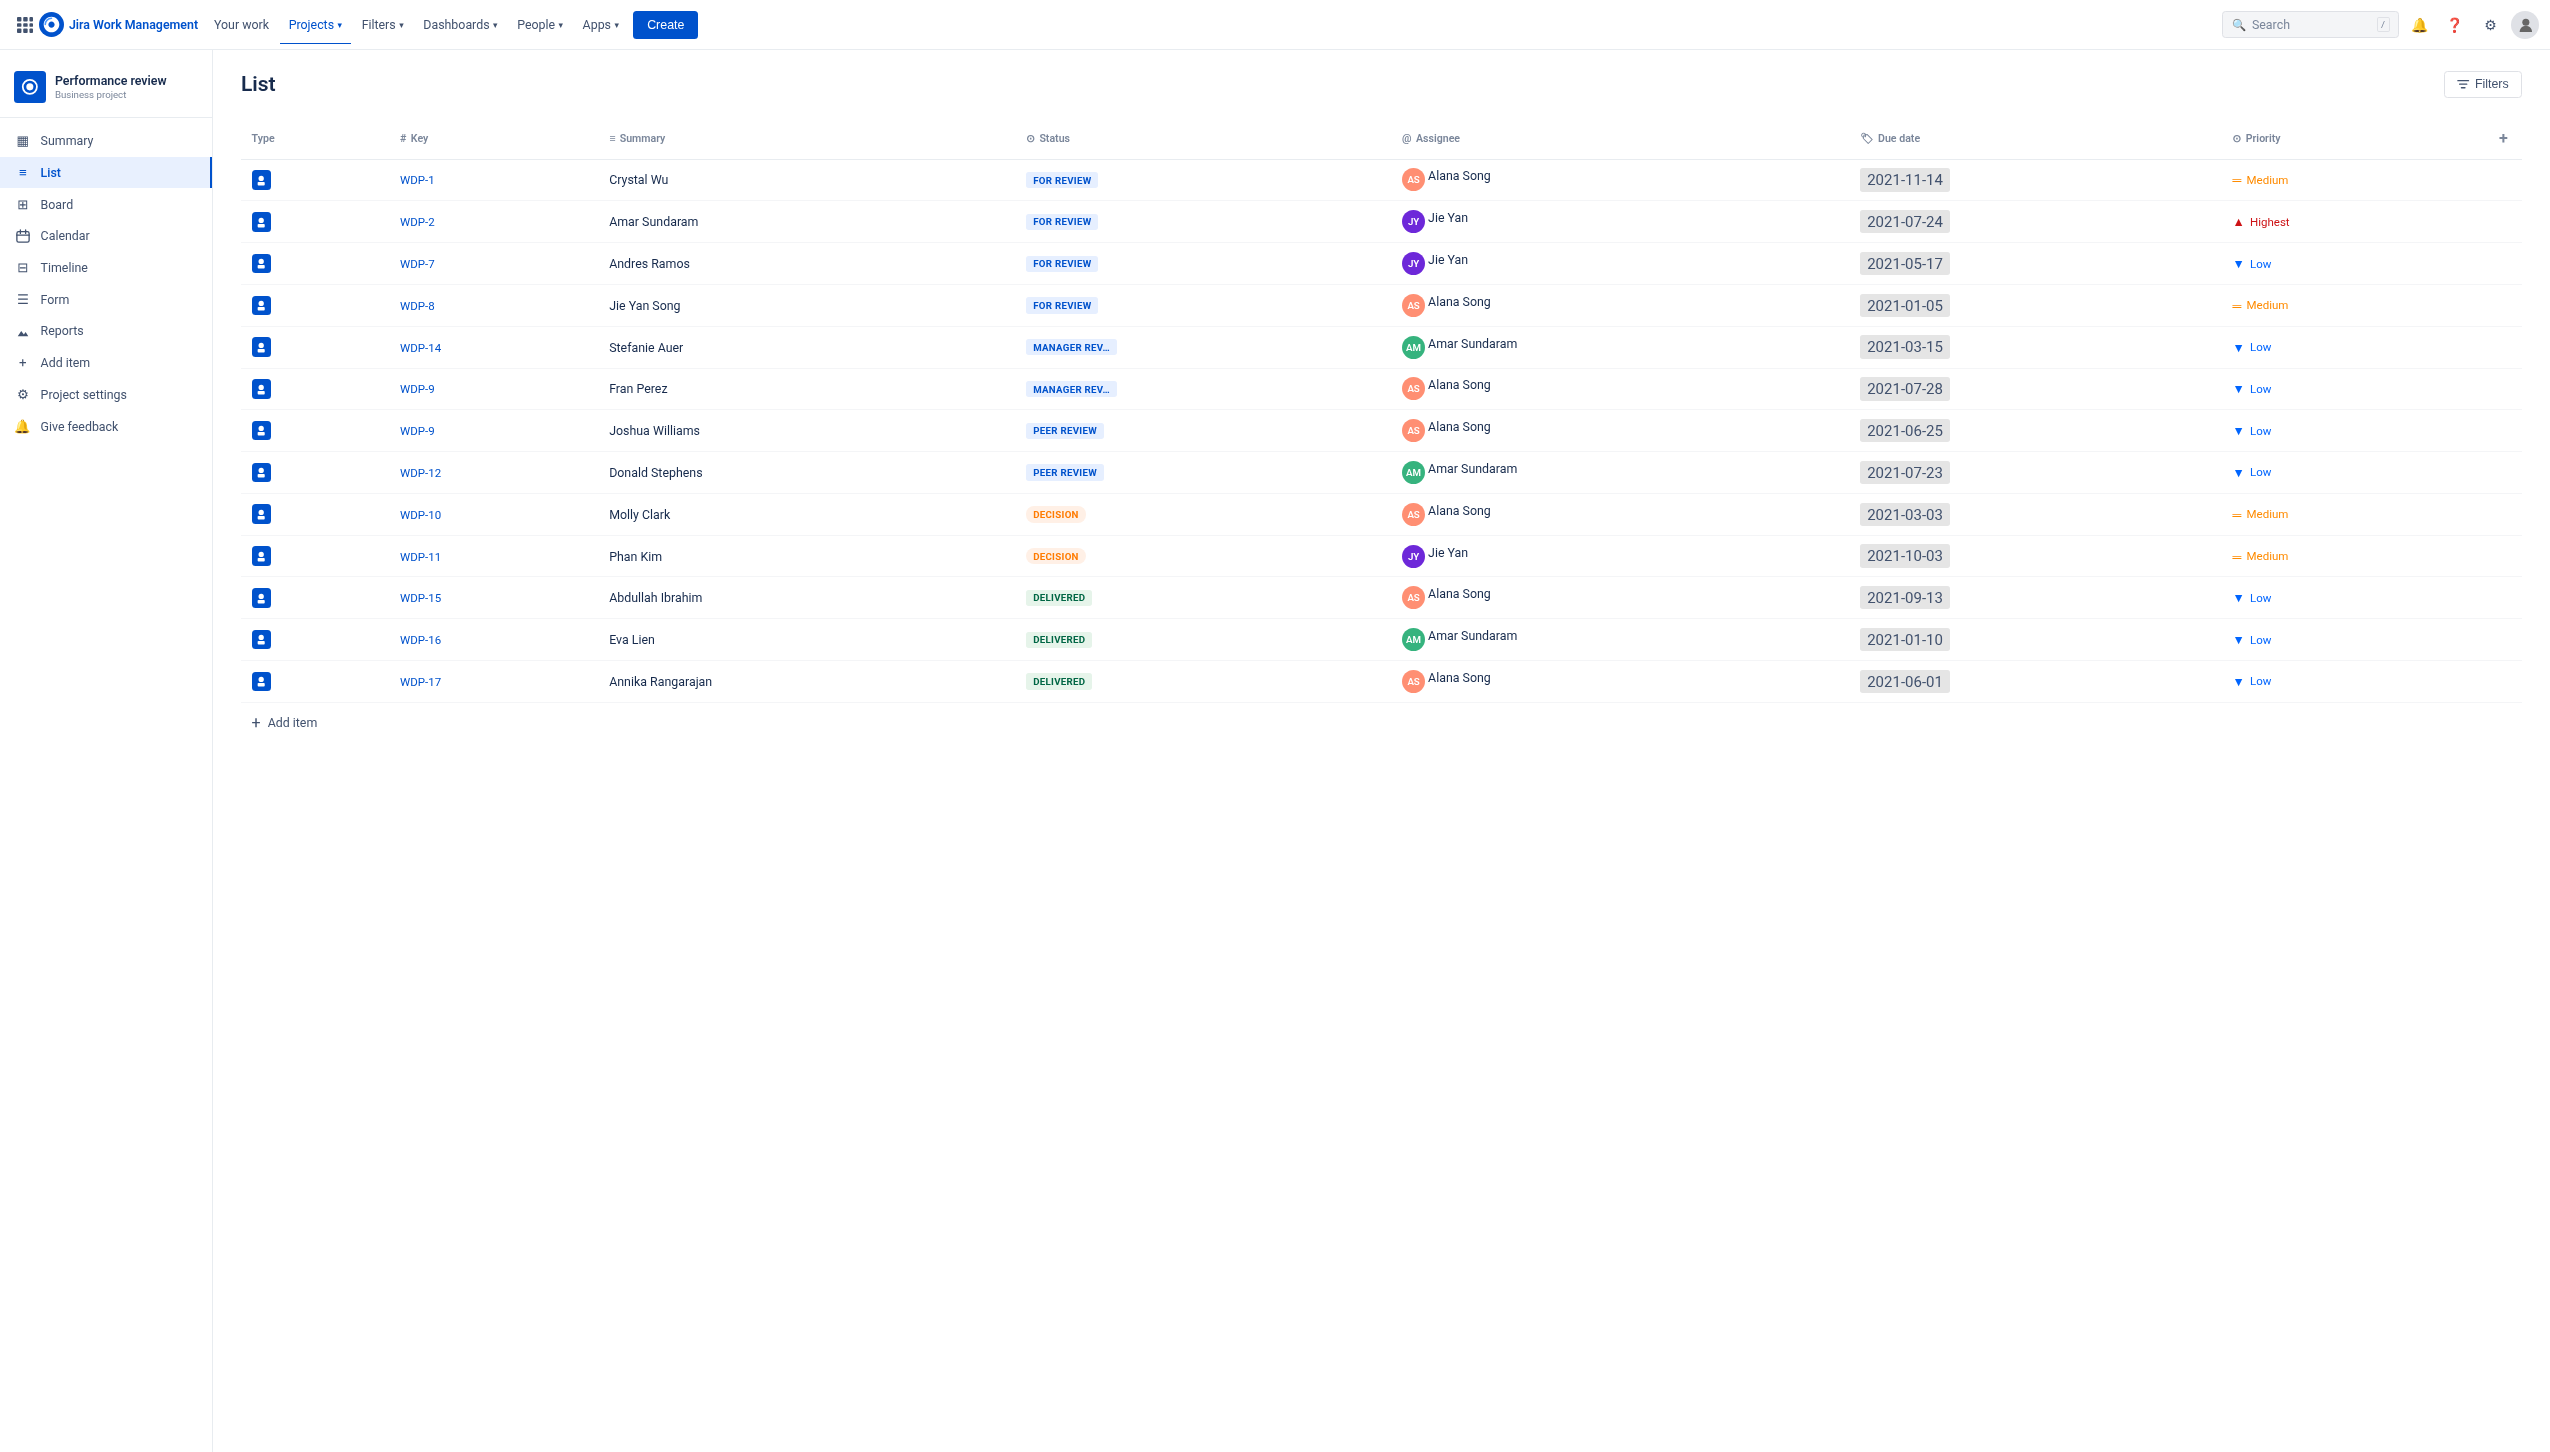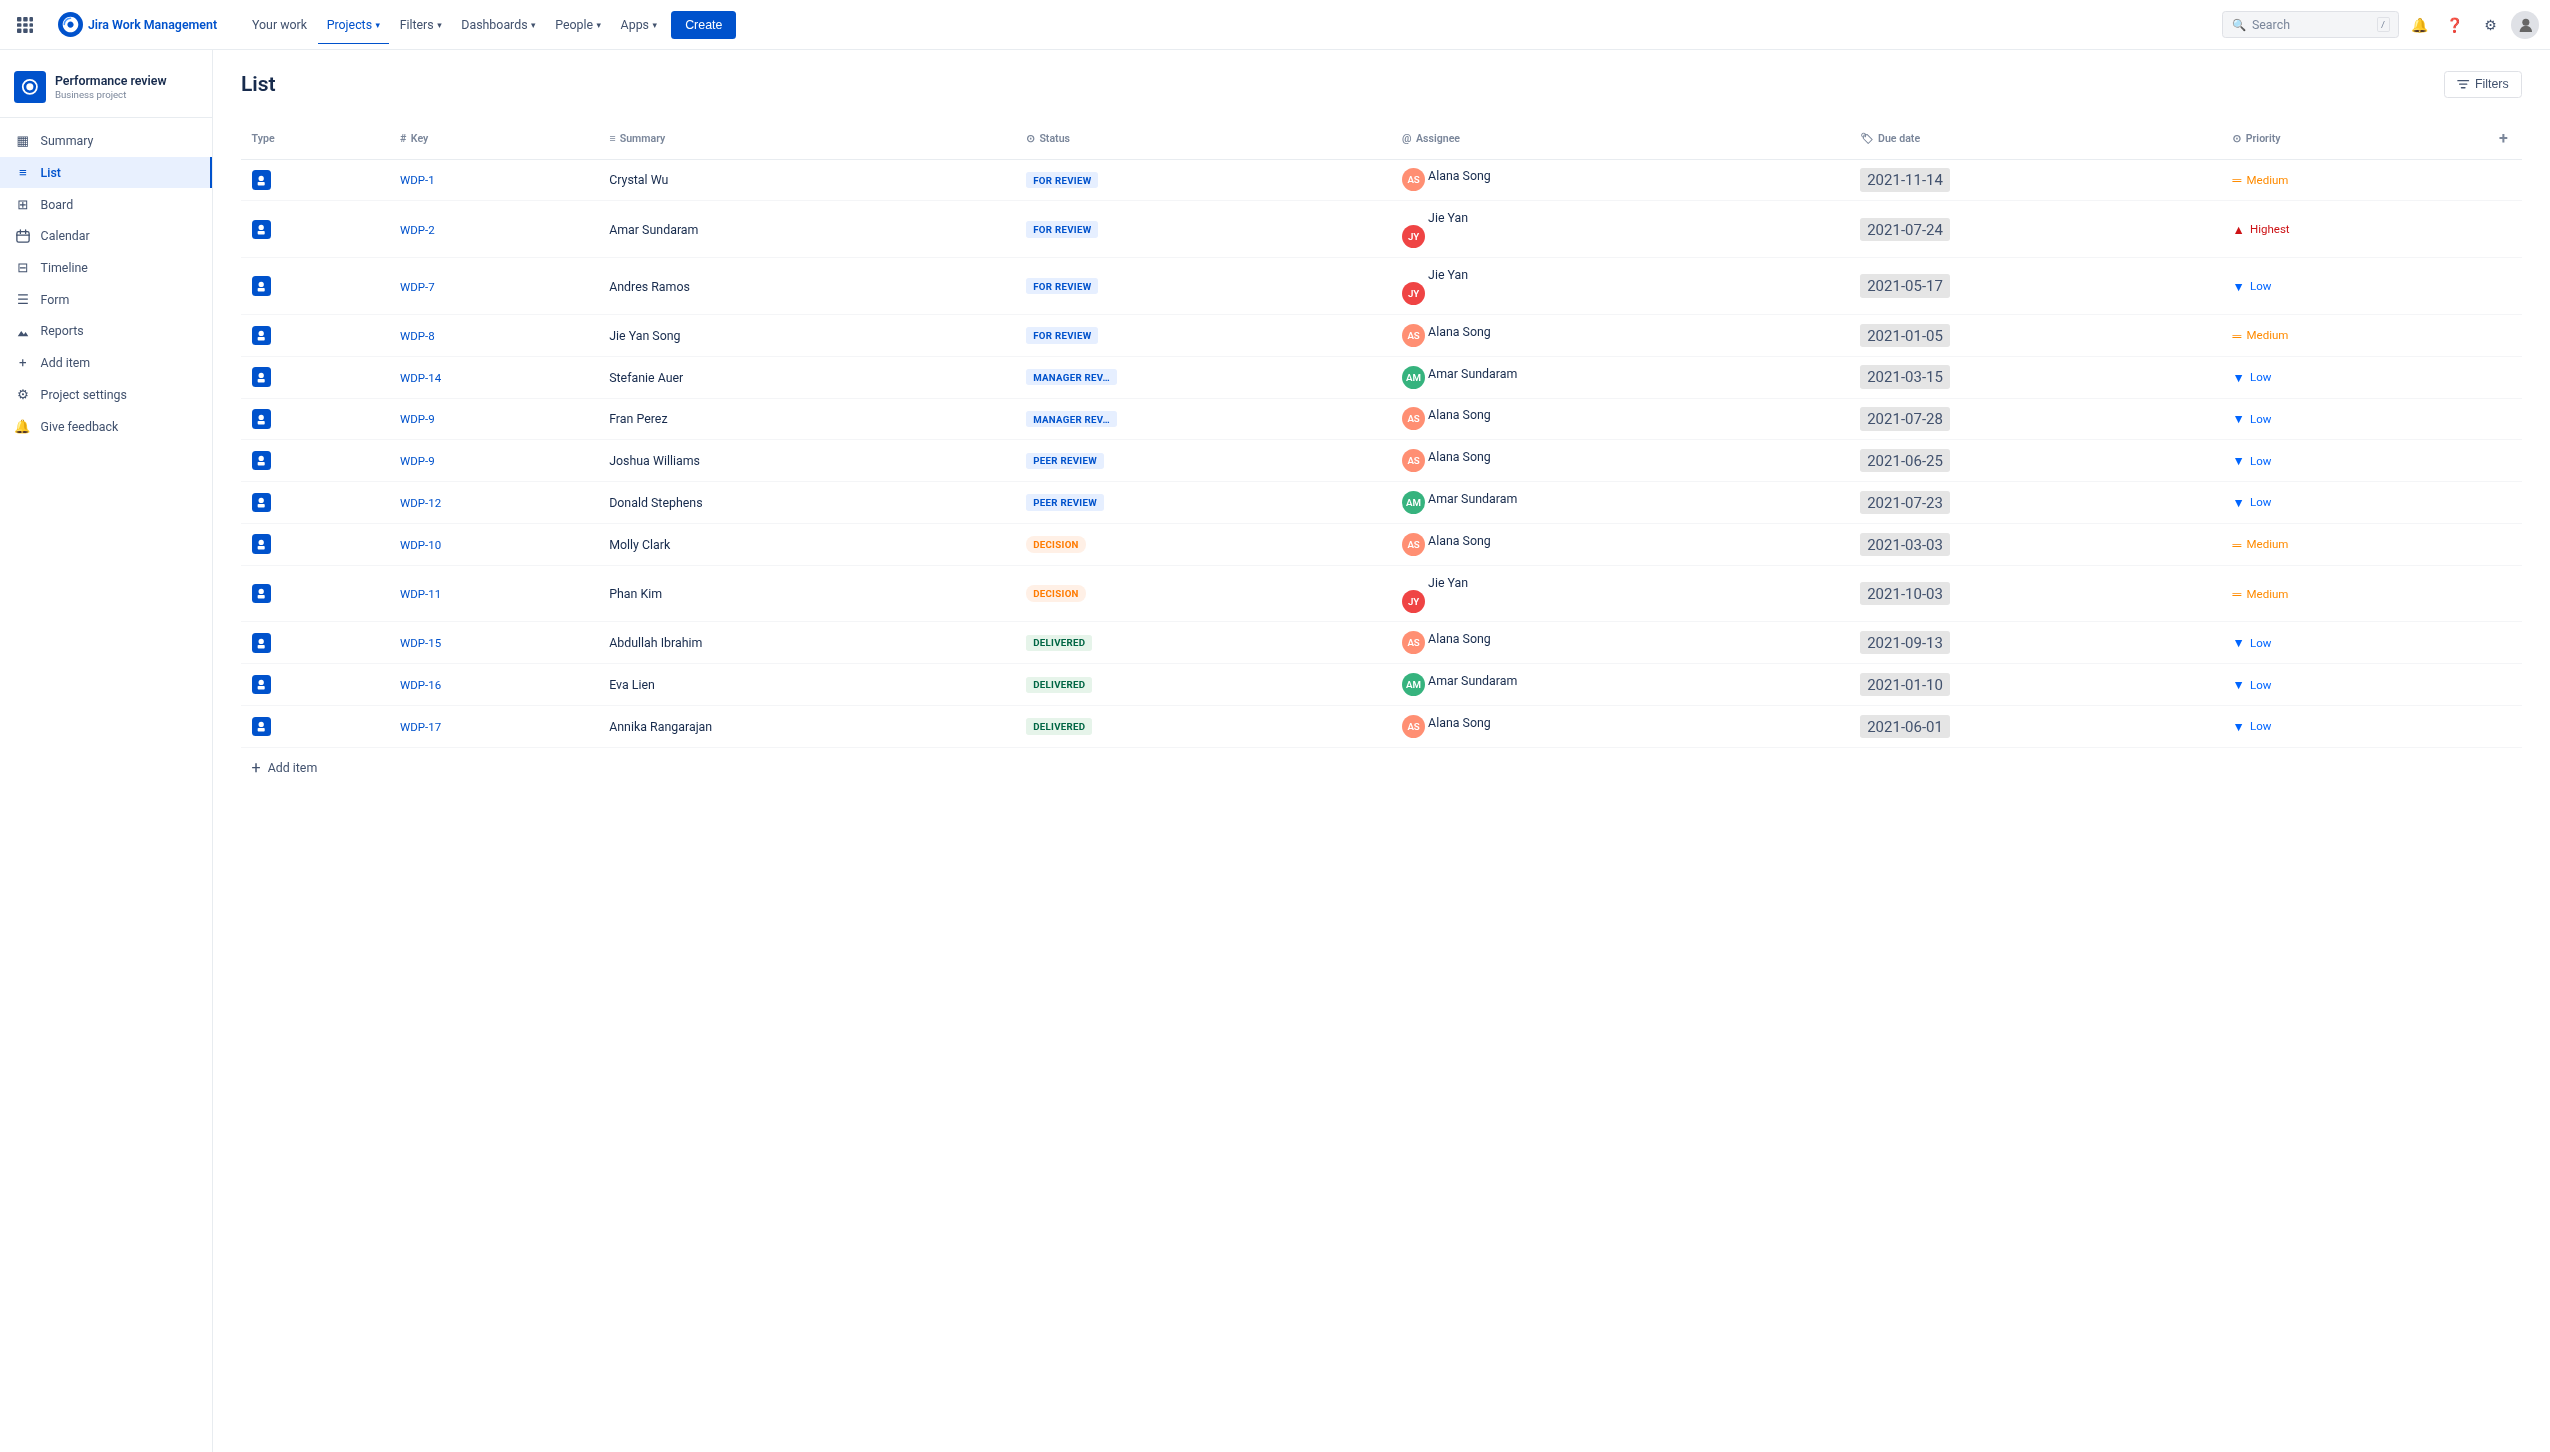--- a/index.html
+++ b/index.html
@@ -2,21 +2,21 @@
 <html style="font-size:14px"><head>
   <meta charset="utf-8">
   <style>
     * { box-sizing: border-box; margin: 0; padding: 0; }
     body { font-family: -apple-system, BlinkMacSystemFont, 'Segoe UI', Roboto, sans-serif; font-size: 12.4px; background: #fff; color: #172b4d; }
 
     
     .topnav {
       display: flex; align-items: center; height: 50px;
       background: #fff; border-bottom: 0.9px solid #e8ecf0;
-      padding: 0 10.6px; gap: 19px; position: fixed; top: 0; left: 0; right: 0; z-index: 100;
+      padding: 0 10.6px; gap: 0; position: fixed; top: 0; left: 0; right: 0; z-index: 100;
     }
     .topnav-grid-icon { width: 28px; height: 28px; display: flex; align-items: center; justify-content: center; cursor: pointer; color: #42526e; }
     .topnav-logo { display: flex; align-items: center; gap: 5.3px; margin-right: 7px; cursor: pointer; }
     .topnav-logo-icon { width: 25px; height: 25px; }
     .topnav-logo-text { font-size: 12.4px; font-weight: 600; color: #0052cc; white-space: nowrap; }
     .topnav-nav { display: flex; align-items: center; gap: 1.8px; flex: 1; }
     .nav-item {
       padding: 5.3px 8.9px; border-radius: 3.5px; cursor: pointer; font-size: 12.4px;
       color: #42526e; display: flex; align-items: center; gap: 3.5px; white-space: nowrap;
       position: relative;
@@ -106,21 +106,21 @@
     .status-decision { background: #fff0e6; color: #ff7b00; border-radius: 8px; }
     .status-delivered { background: #e6f4ea; color: #006644; }
 
     .assignee-cell { display: flex; align-items: flex-start; gap: 3px; }
     .assignee-avatar {
       width: 23px; height: 23px; border-radius: 50%; background: #dfe1e6;
       display: flex; align-items: center; justify-content: center; font-size: 9.7px;
       font-weight: 600; color: #42526e; flex-shrink: 0; overflow: hidden;
     }
     .assignee-avatar.alana { background: #ff8f73; color: #fff; }
-    .assignee-avatar.jie { background: #ef4444; color: #fff; margin-top: 15px; }
+    .assignee-avatar.jie { background: #6d28d9; color: #fff; }
     .assignee-avatar.amar { background: #36b37e; color: #fff; }
 
     .due-date-badge {
       background: #e5e5e5; border-radius: 2.7px; padding: 2.7px 7px;
       font-size: 15px; color: #42526e; white-space: nowrap;
     }
 
     .priority-cell { display: flex; align-items: center; gap: 5.3px; font-size: 11.5px; }
     .priority-icon { font-size: 12.4px; }
     .priority-medium { color: #ff8b00; }

